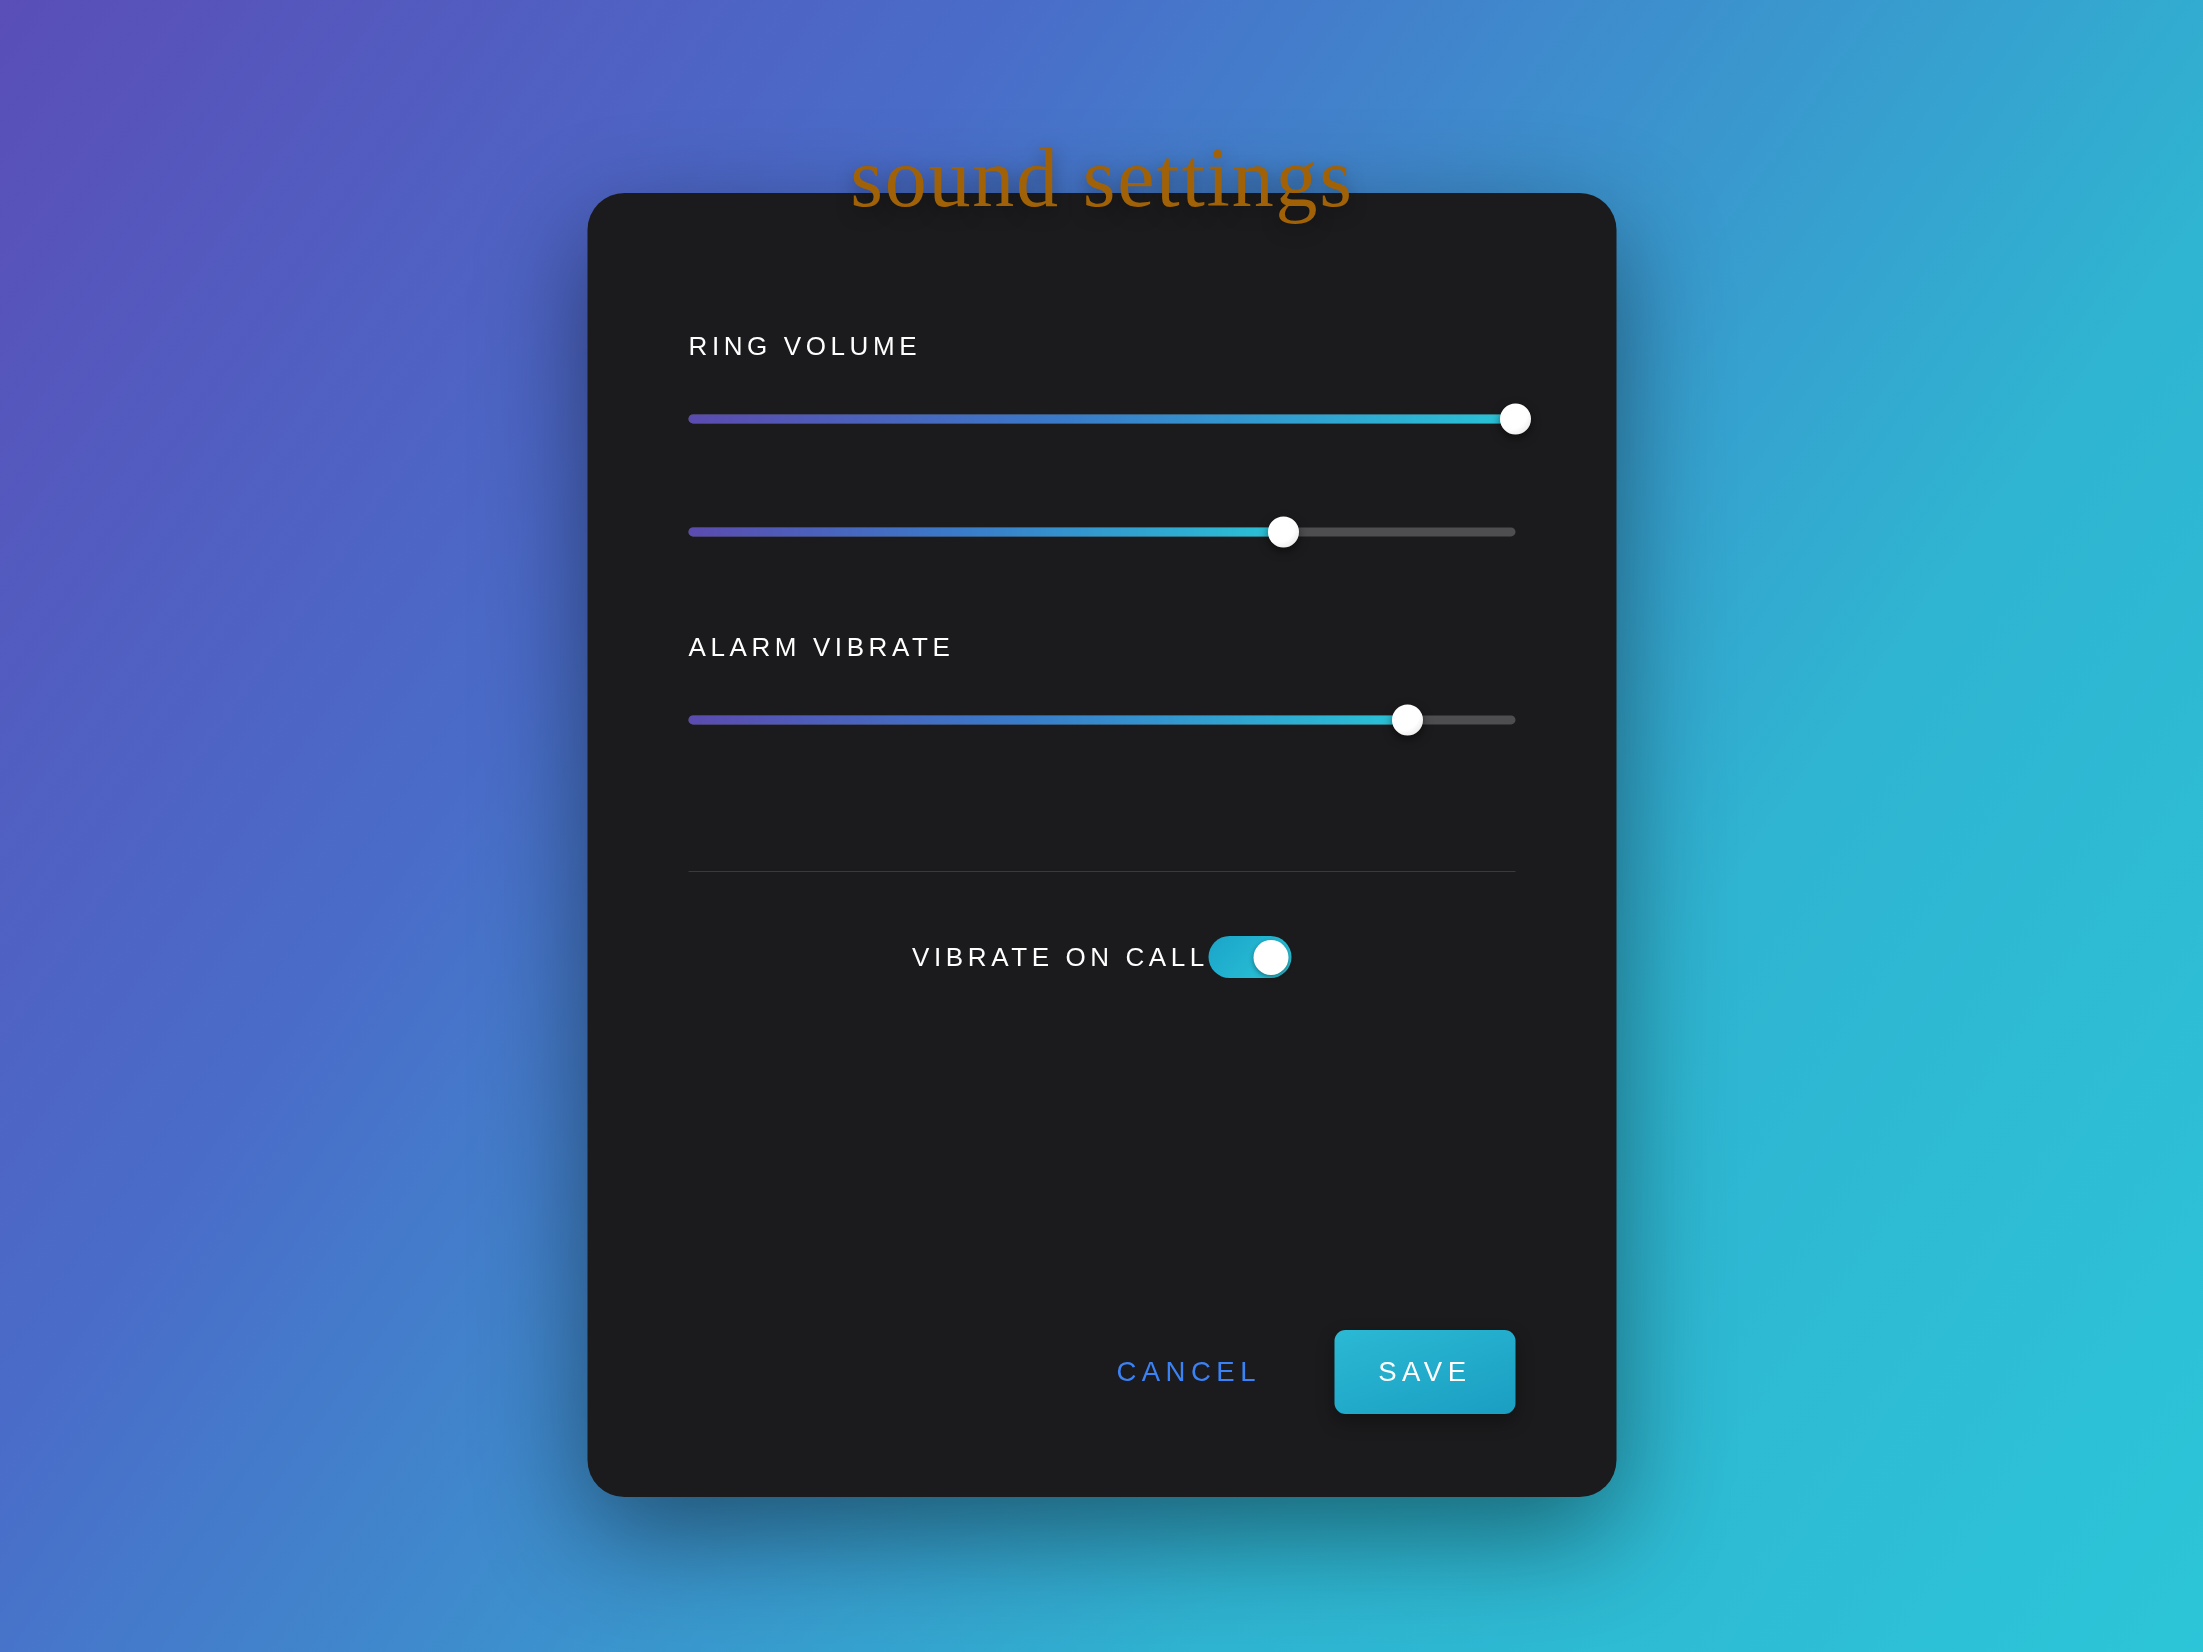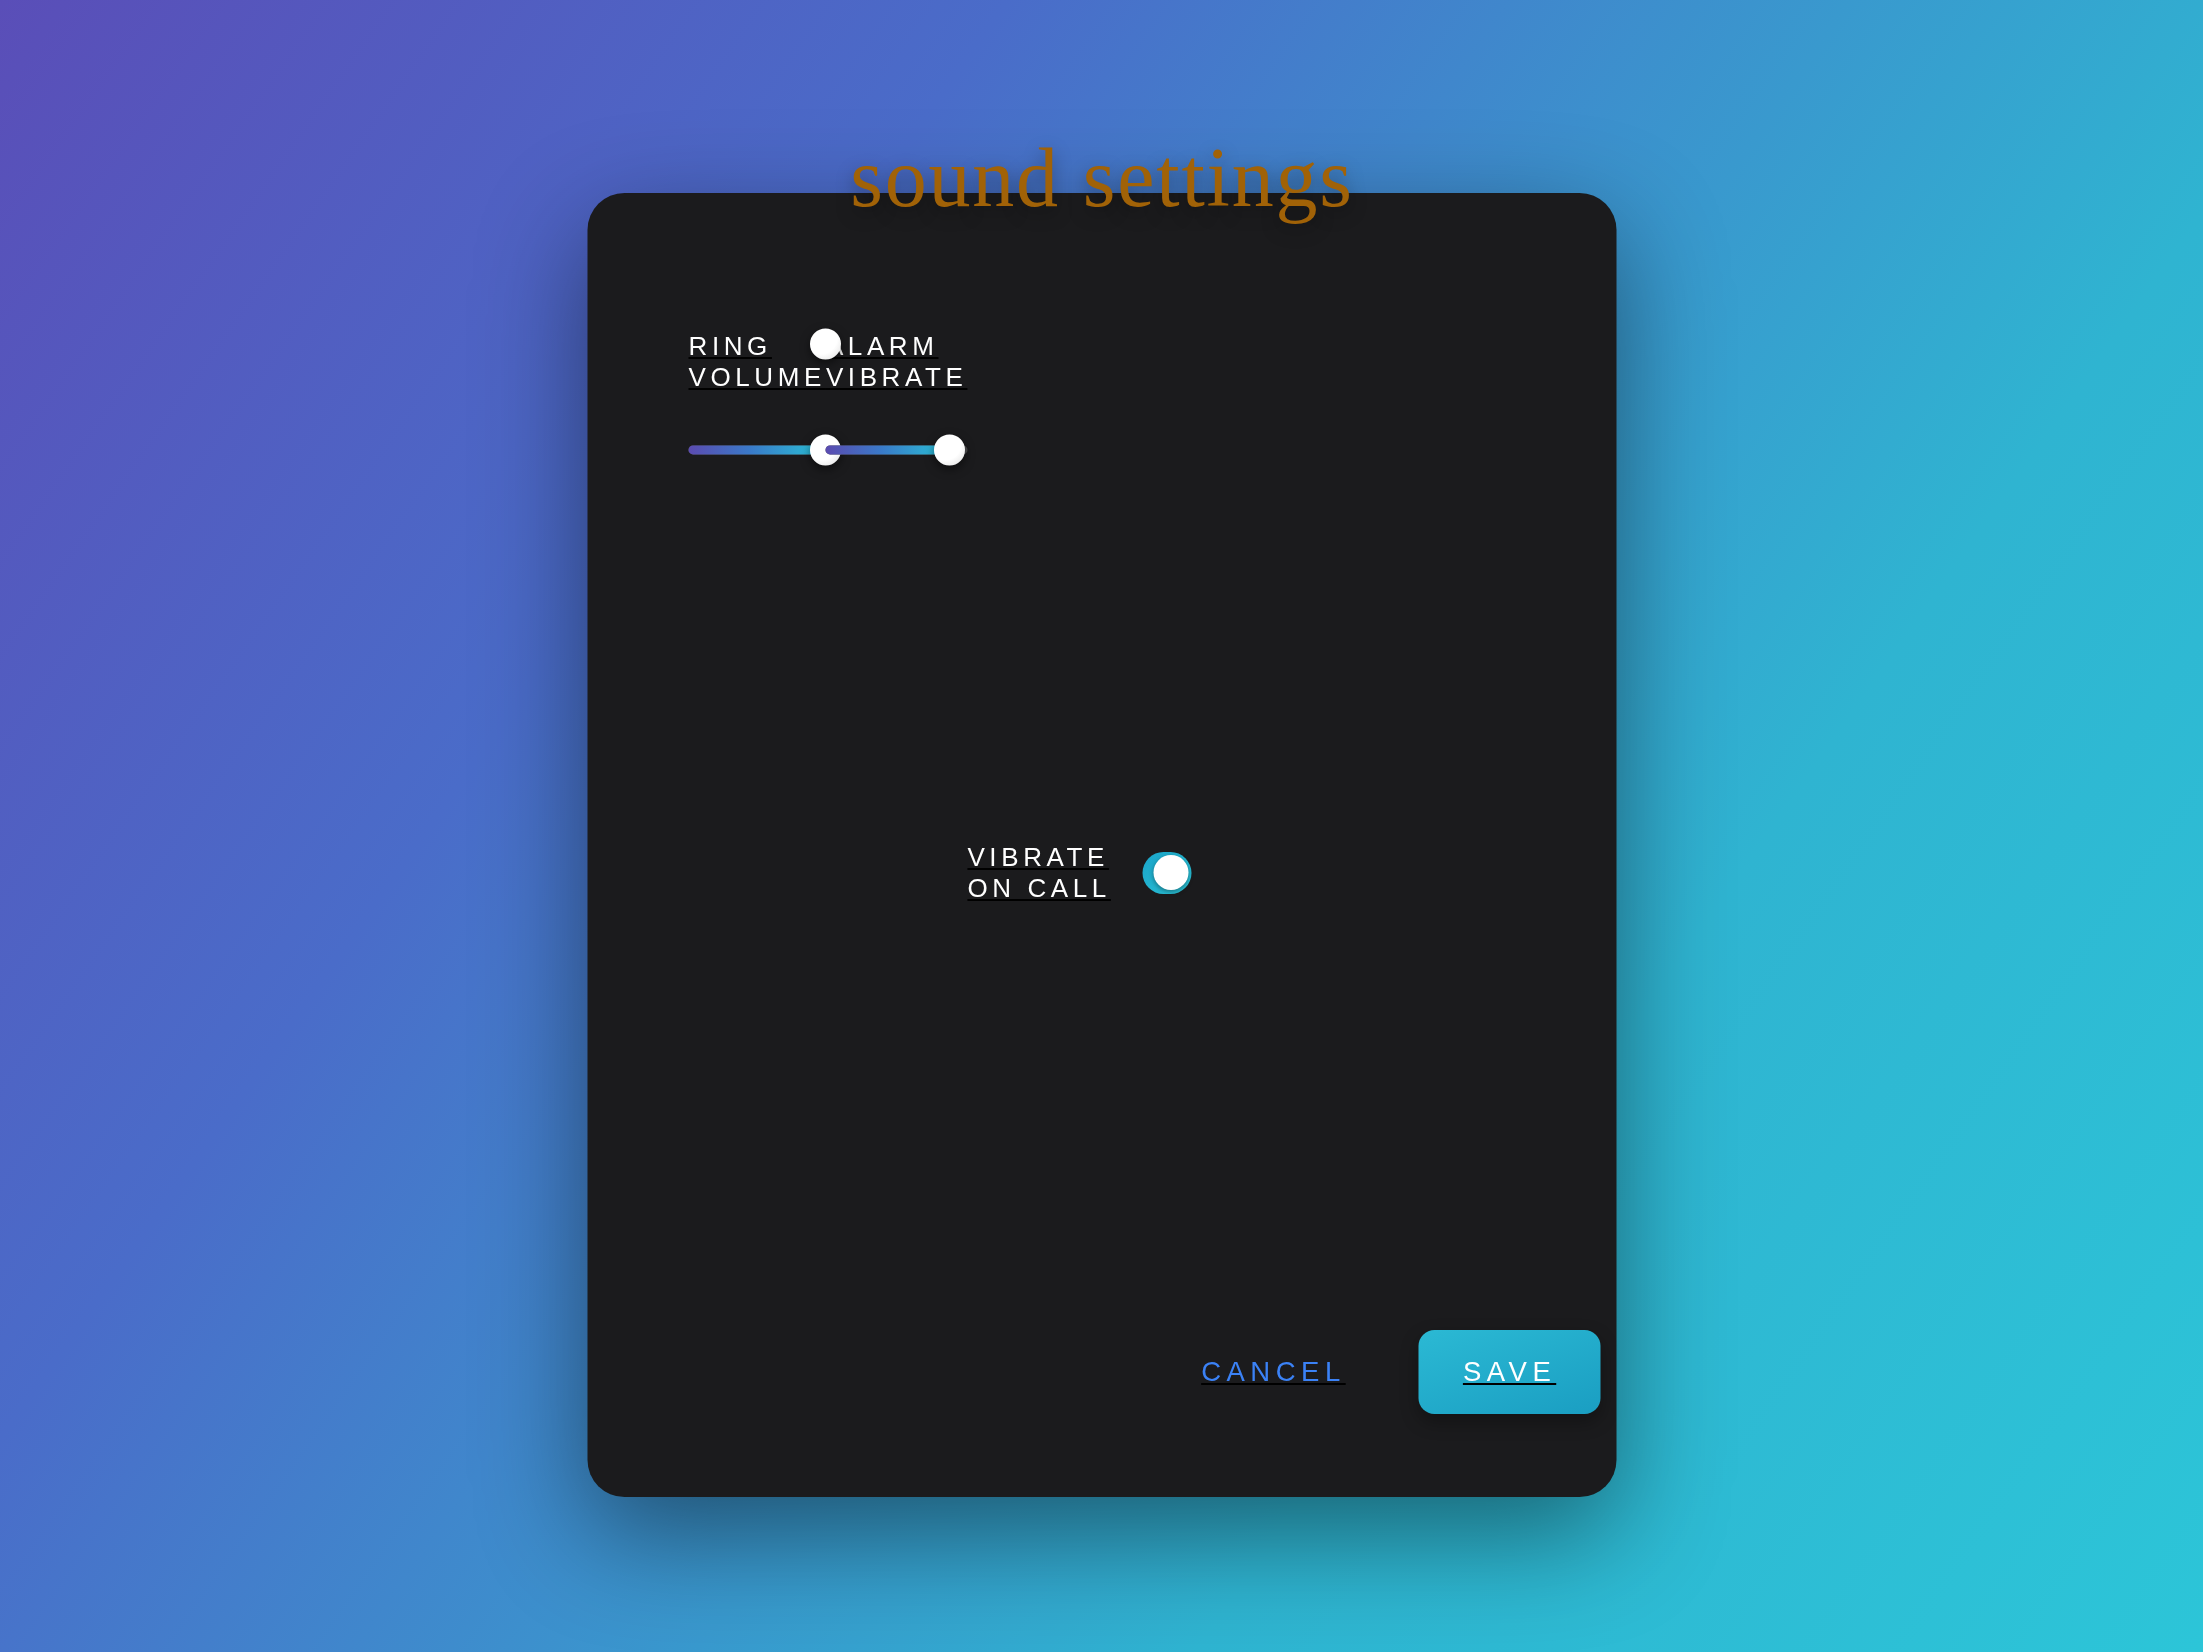--- a/index.html
+++ b/index.html
@@ -31,21 +31,21 @@
     top: 193px;
     left: 50%;
     transform: translateX(-50%);
     width: 1029px;
     height: 1304px;
     background: #1b1b1d;
     border-radius: 37px;
     box-shadow: 0 37px 110px rgba(0,0,0,0.45);
     padding: 138px 101px 83px 101px;
     display: flex;
-    text-decoration: underline;
+    flex-direction: column;
   }
 
   .slider-group { margin-bottom: 87px; }
 
   .label {
     color: #ffffff;
     font-size: 26px;
     letter-spacing: 4.6px;
     font-weight: 400;
     margin-bottom: 44px;
@@ -135,21 +135,21 @@
     font-family: inherit;
     padding: 22px 9.2px;
   }
 
   .btn-save {
     color: #ffffff;
     font-size: 27.5px;
     letter-spacing: 5.5px;
     background: linear-gradient(160deg, #2bb9d4 0%, #1a9ec2 100%);
     border: none;
-    border-radius: 16px;
+    border-radius: 11px;
     padding: 26px 44px;
     cursor: pointer;
     font-family: inherit;
     box-shadow: 0 7.3px 18.4px rgba(0,0,0,0.3);
   }
 </style>
 </head>
 <body>
 
 <div class="title">sound settings</div>

